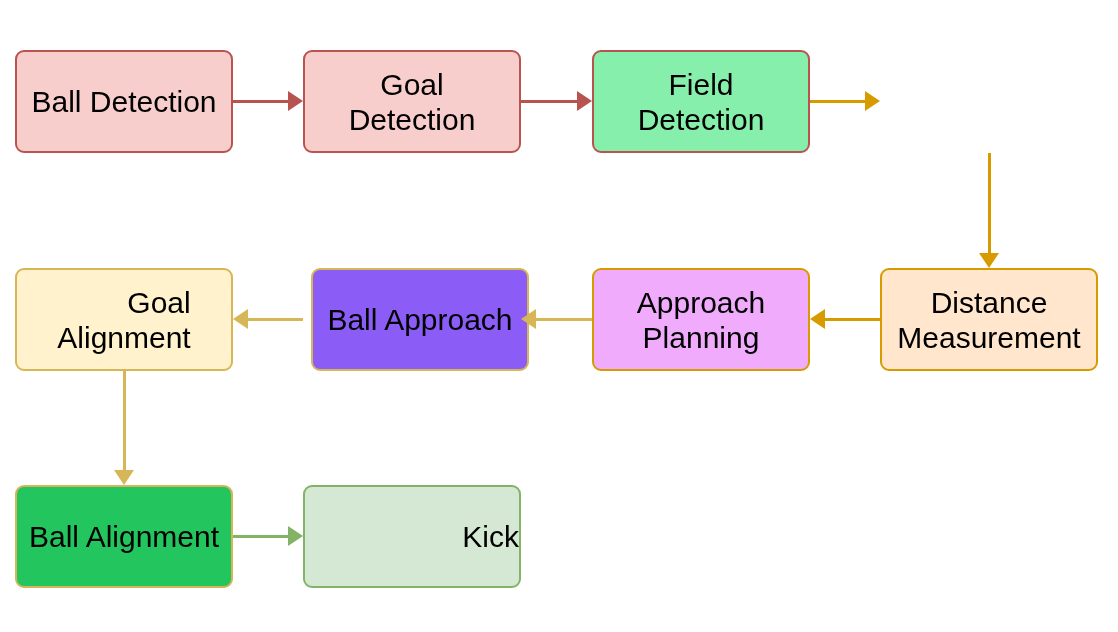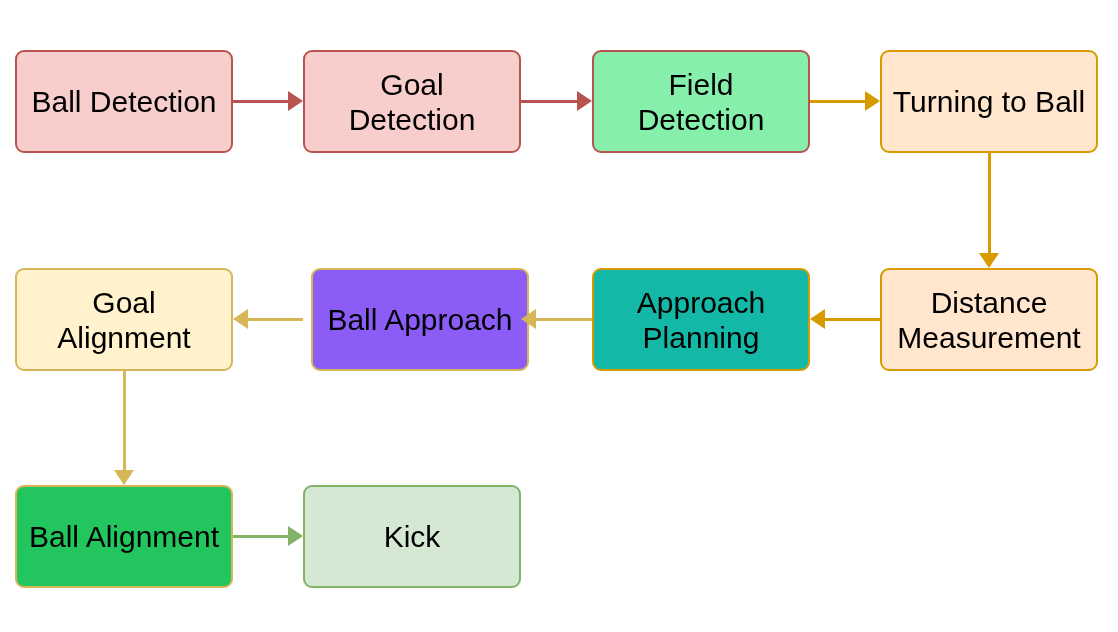--- a/index.html
+++ b/index.html
@@ -28,21 +28,21 @@
     align-items: center;
     justify-content: center;
     text-align: center;
   }
   .node-label {
     font-size: 30px;
     line-height: 35px;
     color: #000000;
     white-space: pre-line;
   }
-  .c1 { left: 15px; }
+  .c1 { left: 15px; text-align: right; }
   .c2 { left: 303px; }
   .c3 { left: 592px; }
   .c4 { left: 880px; }
   .r1 { top: 50px; }
   .r2 { top: 268px; }
   .r3 { top: 485px; }
 
   
   .edge-h { position: absolute; height: 20px; }
   .edge-h .shaft {
@@ -104,44 +104,41 @@
     <span class="node-label">Ball Detection</span>
   </div>
   <div class="node r1 c2" style="background-color: rgb(248, 206, 204); border-color: rgb(184, 84, 80);">
     <span class="node-label">Goal
 Detection</span>
   </div>
   <div class="node r1 c3" style="background-color: #86efac; border-color: rgb(184, 84, 80);">
     <span class="node-label">Field
 Detection</span>
   </div>
-  <div class="node r1 c4" style="background-color: rgb(255, 230, 204); border-color: rgb(215, 155, 0);">
-    <span class="node-label">Turning to Ball</span>
-  </div>
 
   <div class="node r2 c4" style="background-color: rgb(255, 230, 204); border-color: rgb(215, 155, 0);">
     <span class="node-label">Distance
 Measurement</span>
   </div>
-  <div class="node r2 c3" style="background-color: #14b8a6; border-color: rgb(215, 155, 0);">
+  <div class="node r2 c3" style="background-color: #f0abfc; border-color: rgb(215, 155, 0);">
     <span class="node-label">Approach
 Planning</span>
   </div>
   <div class="node r2 c2" style="background-color: #8b5cf6; border-color: rgb(214, 182, 86); margin-left: 8px;">
     <span class="node-label">Ball Approach</span>
   </div>
   <div class="node r2 c1" style="background-color: rgb(255, 242, 204); border-color: rgb(214, 182, 86);">
     <span class="node-label">Goal
 Alignment</span>
   </div>
 
   <div class="node r3 c1" style="background-color: #22c55e; border-color: rgb(214, 182, 86);">
     <span class="node-label">Ball Alignment</span>
   </div>
-  <div class="node r3 c2" style="background-color: rgb(213, 232, 212); border-color: rgb(130, 179, 102);">
+  <div class="node r3 c2" style="background-color: rgb(213, 232, 212); border-color: rgb(130, 179, 102); justify-content: flex-end;">
     <span class="node-label">Kick</span>
   </div>
 
   <div class="edge-h dir-right edge-1" style="color: rgb(184, 84, 80);">
     <div class="shaft"></div>
     <div class="head"></div>
   </div>
   <div class="edge-h dir-right edge-2" style="color: rgb(184, 84, 80);">
     <div class="shaft"></div>
     <div class="head"></div>

